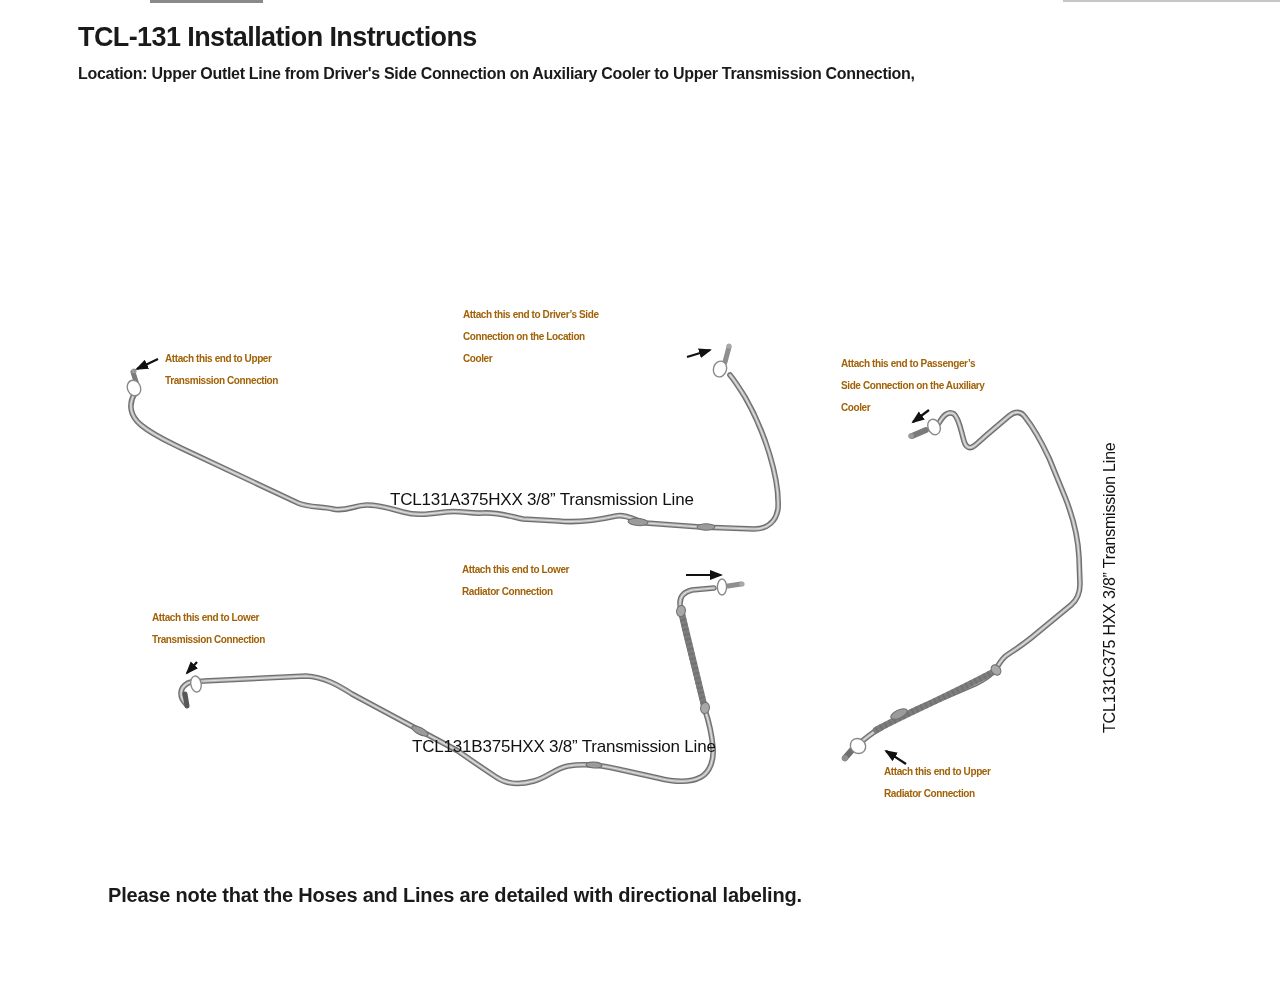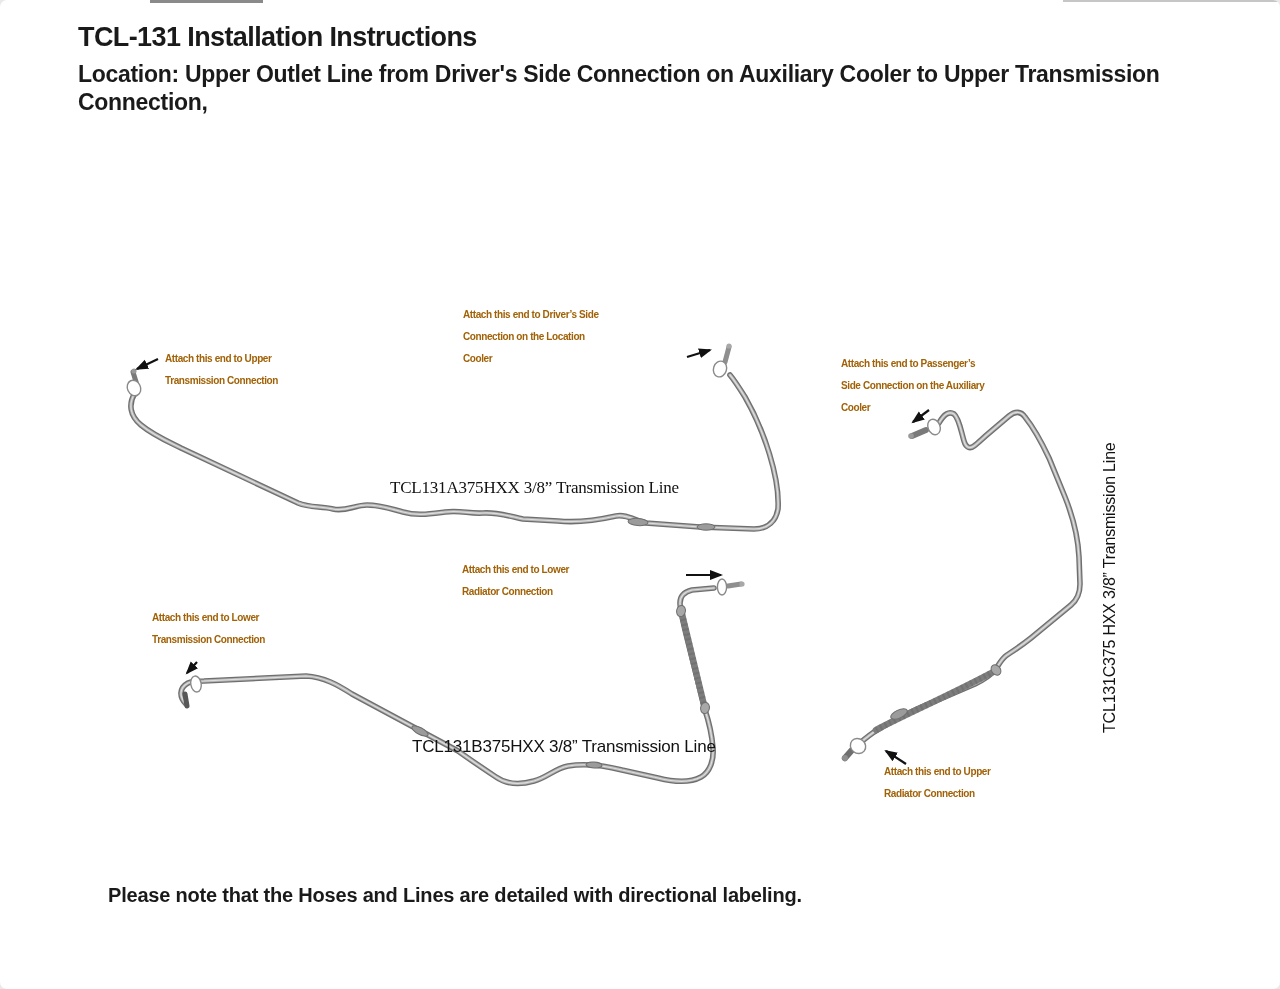--- a/index.html
+++ b/index.html
@@ -1,29 +1,29 @@
 <!DOCTYPE html>
 <html><head>
 <meta charset="utf-8">
 <style>
   html,body{margin:0;padding:0;background:#e9e9e9;}
   .page{
     position:relative;width:1280px;height:989px;background:#ffffff;
-    font-family:"Liberation Sans",sans-serif;color:#1a1a1a;overflow:hidden;margin:0 auto;border-radius:7px;
+    font-family:"Liberation Sans",sans-serif;color:#1a1a1a;overflow:hidden;margin:0 auto;
   }
   .topbar{position:absolute;top:0;}
   .topbar-left{left:150px;width:113px;height:3px;background:#8a8a8a;}
   .topbar-right{left:1063px;width:217px;height:2px;background:#c6c6c6;}
   .title{
     position:absolute;left:78px;top:22px;
     font-size:27px;font-weight:bold;letter-spacing:-0.6px;white-space:nowrap;
   }
   .location{
     position:absolute;left:78px;top:60px;width:1140px;
-    font-size:23px;font-weight:bold;letter-spacing:-0.3px;line-height:28px;
+    font-size:16px;font-weight:bold;letter-spacing:-0.3px;line-height:28px;
   }
   .removal-note{
     position:absolute;left:78px;top:170px;width:1140px;
     font-size:19px;font-weight:bold;letter-spacing:-0.3px;white-space:nowrap;
   }
   .callout{
     position:absolute;font-size:10px;letter-spacing:-0.4px;line-height:22px;color:#a16207;
     white-space:nowrap;
     font-weight:bold;
   }
@@ -198,21 +198,21 @@
   <div class="callout" style="left:152px;top:607px;">
     <div>Attach this end to Lower</div>
     <div>Transmission Connection</div>
   </div>
 
   <div class="callout" style="left:884px;top:761px;">
     <div>Attach this end to Upper</div>
     <div>Radiator Connection</div>
   </div>
 
-  <div class="part-label" style="left:390px;top:478px;font-family:Liberation Serif, serif;">TCL131A375HXX 3/8” Transmission Line</div>
+  <div class="part-label" style="left:390px;top:490px;">TCL131A375HXX 3/8” Transmission Line</div>
   <div class="part-label" style="left:412px;top:737px;">TCL131B375HXX 3/8” Transmission Line</div>
   <div class="part-label-vertical">TCL131C375 HXX 3/8” Transmission Line</div>
 
   <div class="footer">
     <div>Please note that the Hoses and Lines are detailed with directional labeling.</div>
   </div>
 
 </div>
 
 </body></html>

